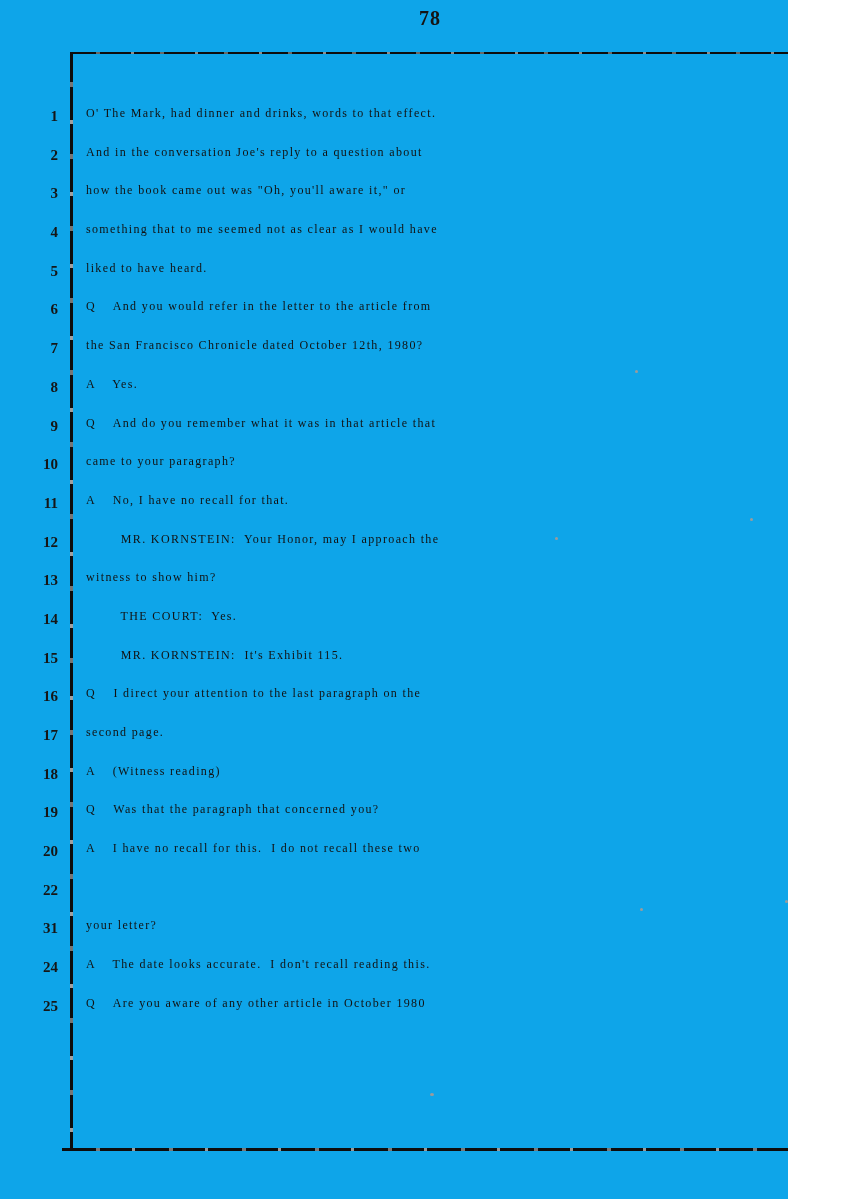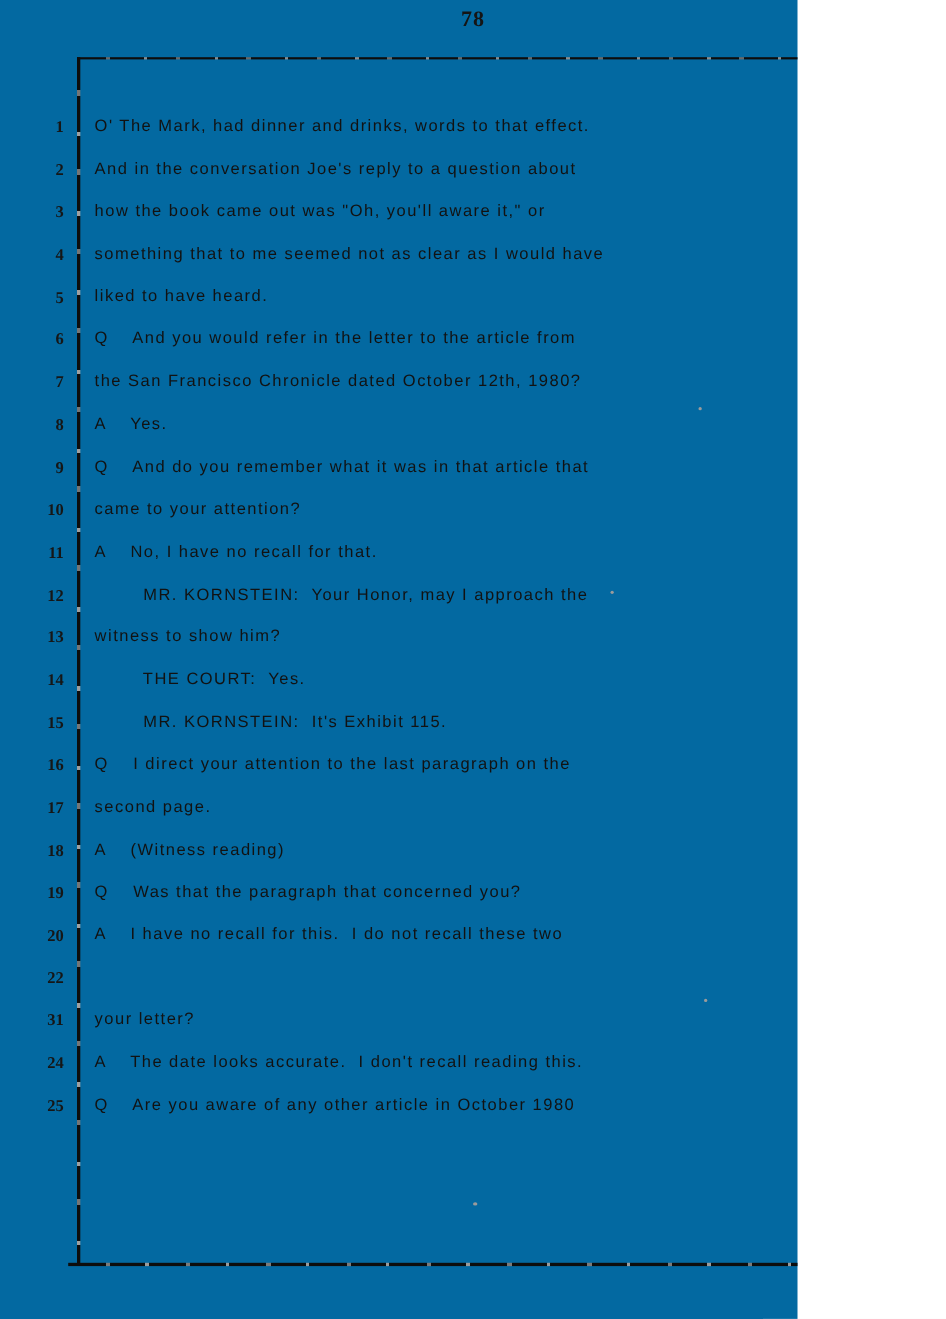--- a/index.html
+++ b/index.html
@@ -6,23 +6,23 @@
   html, body {
     margin: 0;
     padding: 0;
     background: #ffffff;
   }
   body {
     font-family: "Liberation Mono", "DejaVu Sans Mono", monospace;
   }
   #page {
     position: relative;
-    width: 725px;
+    width: 788px;
     height: 1199px;
-    background: #0369a1;
+    background: #0ea5e9;
     overflow: hidden;
   }
 
   
   #page-number {
     position: absolute;
     top: 7px;
     left: 0;
     width: 860px;
     text-align: center;
@@ -119,22 +119,22 @@
     text-align: right;
     font-family: "Liberation Serif", "DejaVu Serif", serif;
     font-weight: bold;
     font-size: 15px;
     color: #161616;
   }
   .line-text {
     position: absolute;
     left: 86px;
     top: -2px;
-    font-family: Liberation Sans, sans-serif;
-    font-size: 15px;
+    font-family: Liberation Serif, serif;
+    font-size: 12px;
     letter-spacing: 1.35px;
     color: #121212;
     white-space: pre;
   }
 
   
   .speck {
     position: absolute;
     background: #9b9b9b;
     border-radius: 50%;
@@ -157,21 +157,21 @@
   <div id="transcript">
       <div class="t-line"><span class="line-no">1</span><span class="line-text">O' The Mark, had dinner and drinks, words to that effect.</span></div>
       <div class="t-line"><span class="line-no">2</span><span class="line-text">And in the conversation Joe's reply to a question about</span></div>
       <div class="t-line"><span class="line-no">3</span><span class="line-text">how the book came out was "Oh, you'll aware it," or</span></div>
       <div class="t-line"><span class="line-no">4</span><span class="line-text">something that to me seemed not as clear as I would have</span></div>
       <div class="t-line"><span class="line-no">5</span><span class="line-text">liked to have heard.</span></div>
       <div class="t-line"><span class="line-no">6</span><span class="line-text">Q    And you would refer in the letter to the article from</span></div>
       <div class="t-line"><span class="line-no">7</span><span class="line-text">the San Francisco Chronicle dated October 12th, 1980?</span></div>
       <div class="t-line"><span class="line-no">8</span><span class="line-text">A    Yes.</span></div>
       <div class="t-line"><span class="line-no">9</span><span class="line-text">Q    And do you remember what it was in that article that</span></div>
-      <div class="t-line"><span class="line-no">10</span><span class="line-text">came to your attention?</span></div>
+      <div class="t-line"><span class="line-no">10</span><span class="line-text">came to your paragraph?</span></div>
       <div class="t-line"><span class="line-no">11</span><span class="line-text">A    No, I have no recall for that.</span></div>
       <div class="t-line"><span class="line-no">12</span><span class="line-text">        MR. KORNSTEIN:  Your Honor, may I approach the</span></div>
       <div class="t-line"><span class="line-no">13</span><span class="line-text">witness to show him?</span></div>
       <div class="t-line"><span class="line-no">14</span><span class="line-text">        THE COURT:  Yes.</span></div>
       <div class="t-line"><span class="line-no">15</span><span class="line-text">        MR. KORNSTEIN:  It's Exhibit 115.</span></div>
       <div class="t-line"><span class="line-no">16</span><span class="line-text">Q    I direct your attention to the last paragraph on the</span></div>
       <div class="t-line"><span class="line-no">17</span><span class="line-text">second page.</span></div>
       <div class="t-line"><span class="line-no">18</span><span class="line-text">A    (Witness reading)</span></div>
       <div class="t-line"><span class="line-no">19</span><span class="line-text">Q    Was that the paragraph that concerned you?</span></div>
       <div class="t-line"><span class="line-no">20</span><span class="line-text">A    I have no recall for this.  I do not recall these two</span></div>

